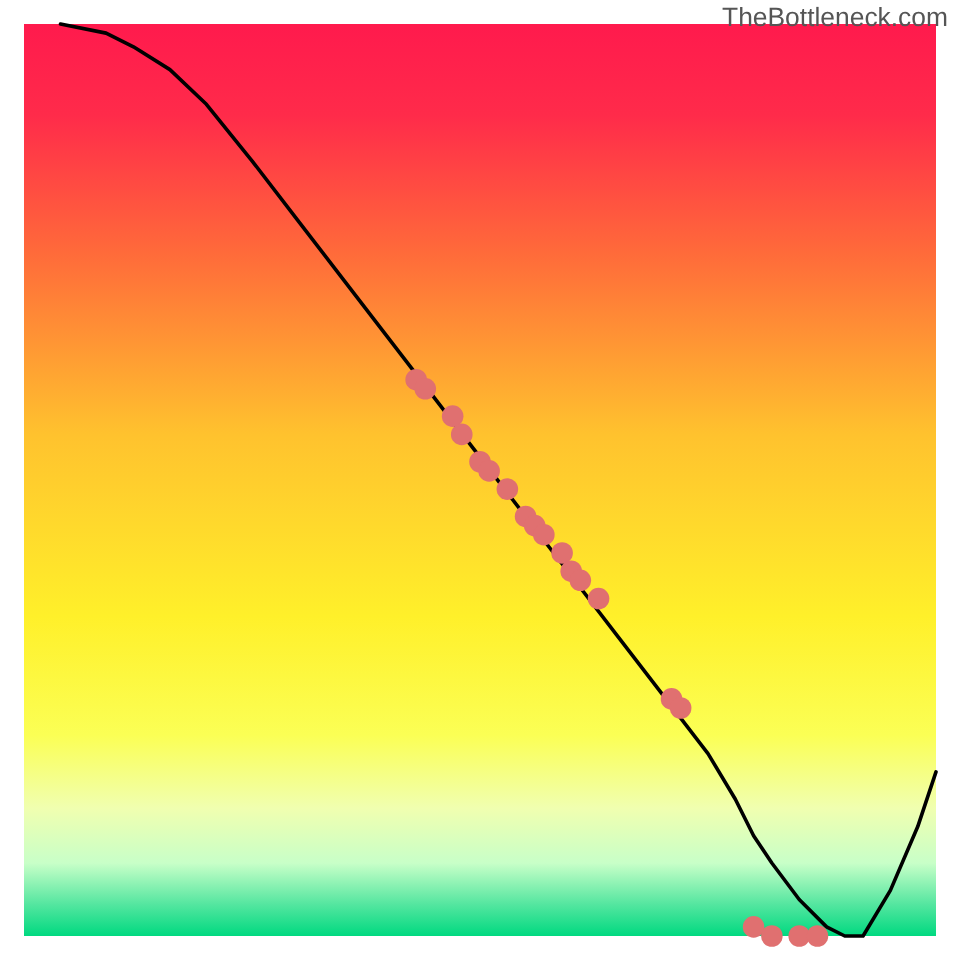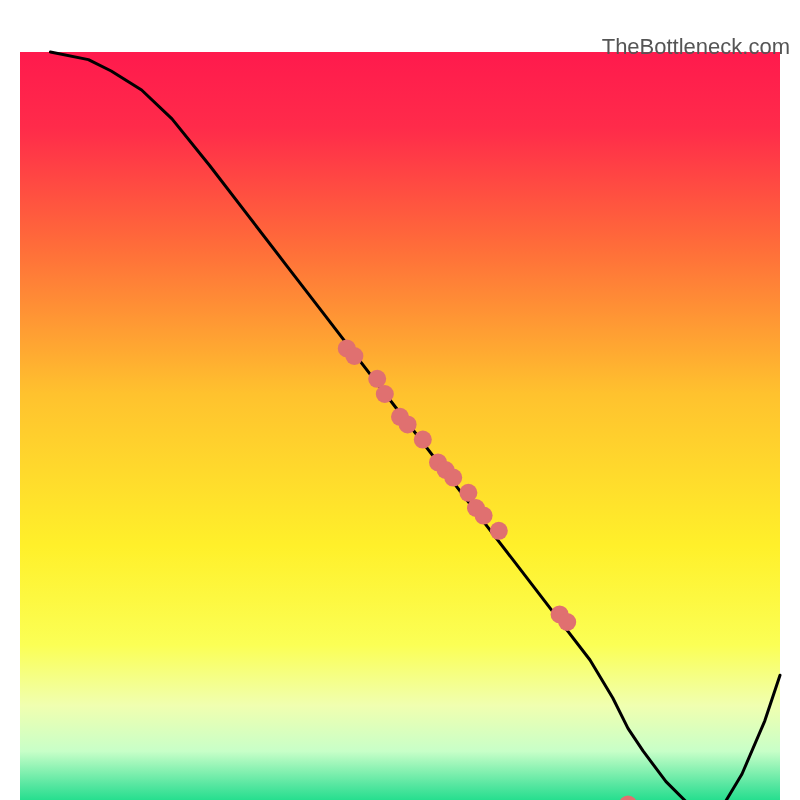--- a/index.html
+++ b/index.html
@@ -7,21 +7,20 @@
     padding: 0;
     width: 800px;
     height: 800px;
     overflow: hidden;
     font-family: Arial, Helvetica, sans-serif;
   }
   .chart-wrap {
     position: relative;
     width: 800px;
     height: 660px;
-    margin-top: 32px;
   }
   svg {
     display: block;
   }
   .watermark {
     position: absolute;
     top: 2px;
     right: 10px;
     color: #555555;
     font-size: 22px;

